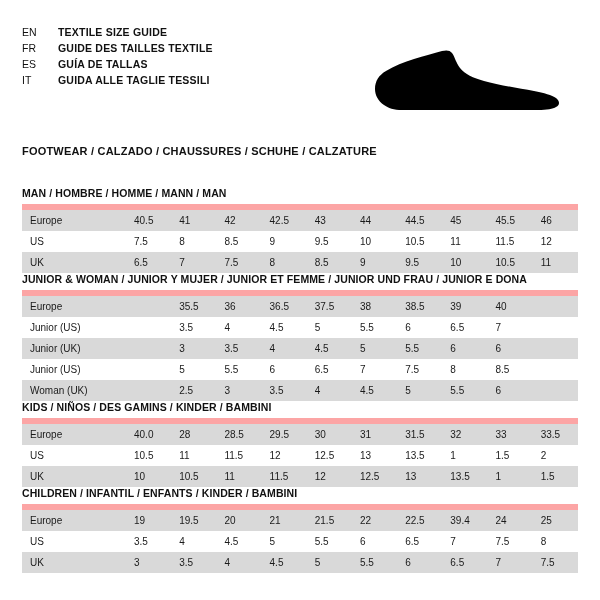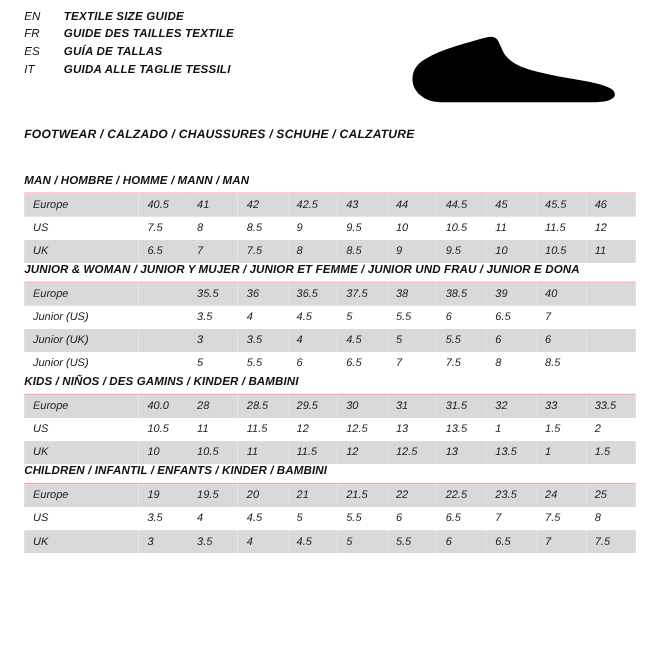--- a/index.html
+++ b/index.html
@@ -12,22 +12,21 @@
     height: 600px;
     font-family: "Liberation Sans", sans-serif;
     color: #111111;
     overflow: hidden;
   }
   .page {
     position: relative;
     width: 600px;
     height: 600px;
     box-sizing: border-box;
-    padding: 8px 22px 0 22px;
-    font-style: italic;
+    padding: 25px 22px 0 22px;
   }
 
   
   .header {
     position: relative;
     height: 88px;
   }
   .lang-table {
     border-collapse: collapse;
   }
@@ -50,37 +49,37 @@
   .shoe-wrap {
     position: absolute;
     top: 22px;
     right: 16px;
     width: 190px;
     height: 70px;
   }
   .shoe-wrap svg { display: block; }
 
   .footwear-line {
-    margin-top: 20px;
+    margin-top: 32px;
     font-size: 11px;
     font-weight: bold;
     letter-spacing: 0.2px;
   }
 
   
   .section {
   }
   .section.first { margin-top: 30px; }
 
   .section-title {
     font-size: 10.5px;
     font-weight: bold;
     letter-spacing: 0.1px;
     padding-bottom: 5px;
-    border-bottom: 1px solid #fca5a5;
+    border-bottom: 6px solid #fca5a5;
     margin-bottom: 0;
   }
 
   table.sizes {
     border-collapse: collapse;
     width: 100%;
     table-layout: fixed;
   }
   table.sizes td {
     font-size: 10px;
@@ -230,20 +229,33 @@
           <td>5</td>
           <td>5.5</td>
           <td>6</td>
           <td>6.5</td>
           <td>7</td>
           <td>7.5</td>
           <td>8</td>
           <td>8.5</td>
           <td></td>
         </tr>
+        <tr class="shaded">
+          <td class="rowlabel">Woman (UK)</td>
+          <td></td>
+          <td>2.5</td>
+          <td>3</td>
+          <td>3.5</td>
+          <td>4</td>
+          <td>4.5</td>
+          <td>5</td>
+          <td>5.5</td>
+          <td>6</td>
+          <td></td>
+        </tr>
       </tbody>
     </table>
   </div>
 
   <div class="section">
     <div class="section-title">KIDS / NIÑOS / DES GAMINS / KINDER / BAMBINI</div>
     <table class="sizes">
       <tbody>
         <tr class="shaded">
           <td class="rowlabel">Europe</td>
@@ -294,21 +306,21 @@
       <tbody>
         <tr class="shaded">
           <td class="rowlabel">Europe</td>
           <td>19</td>
           <td>19.5</td>
           <td>20</td>
           <td>21</td>
           <td>21.5</td>
           <td>22</td>
           <td>22.5</td>
-          <td>23.5</td>
+          <td>39.4</td>
           <td>24</td>
           <td>25</td>
         </tr>
         <tr>
           <td class="rowlabel">US</td>
           <td>3.5</td>
           <td>4</td>
           <td>4.5</td>
           <td>5</td>
           <td>5.5</td>

